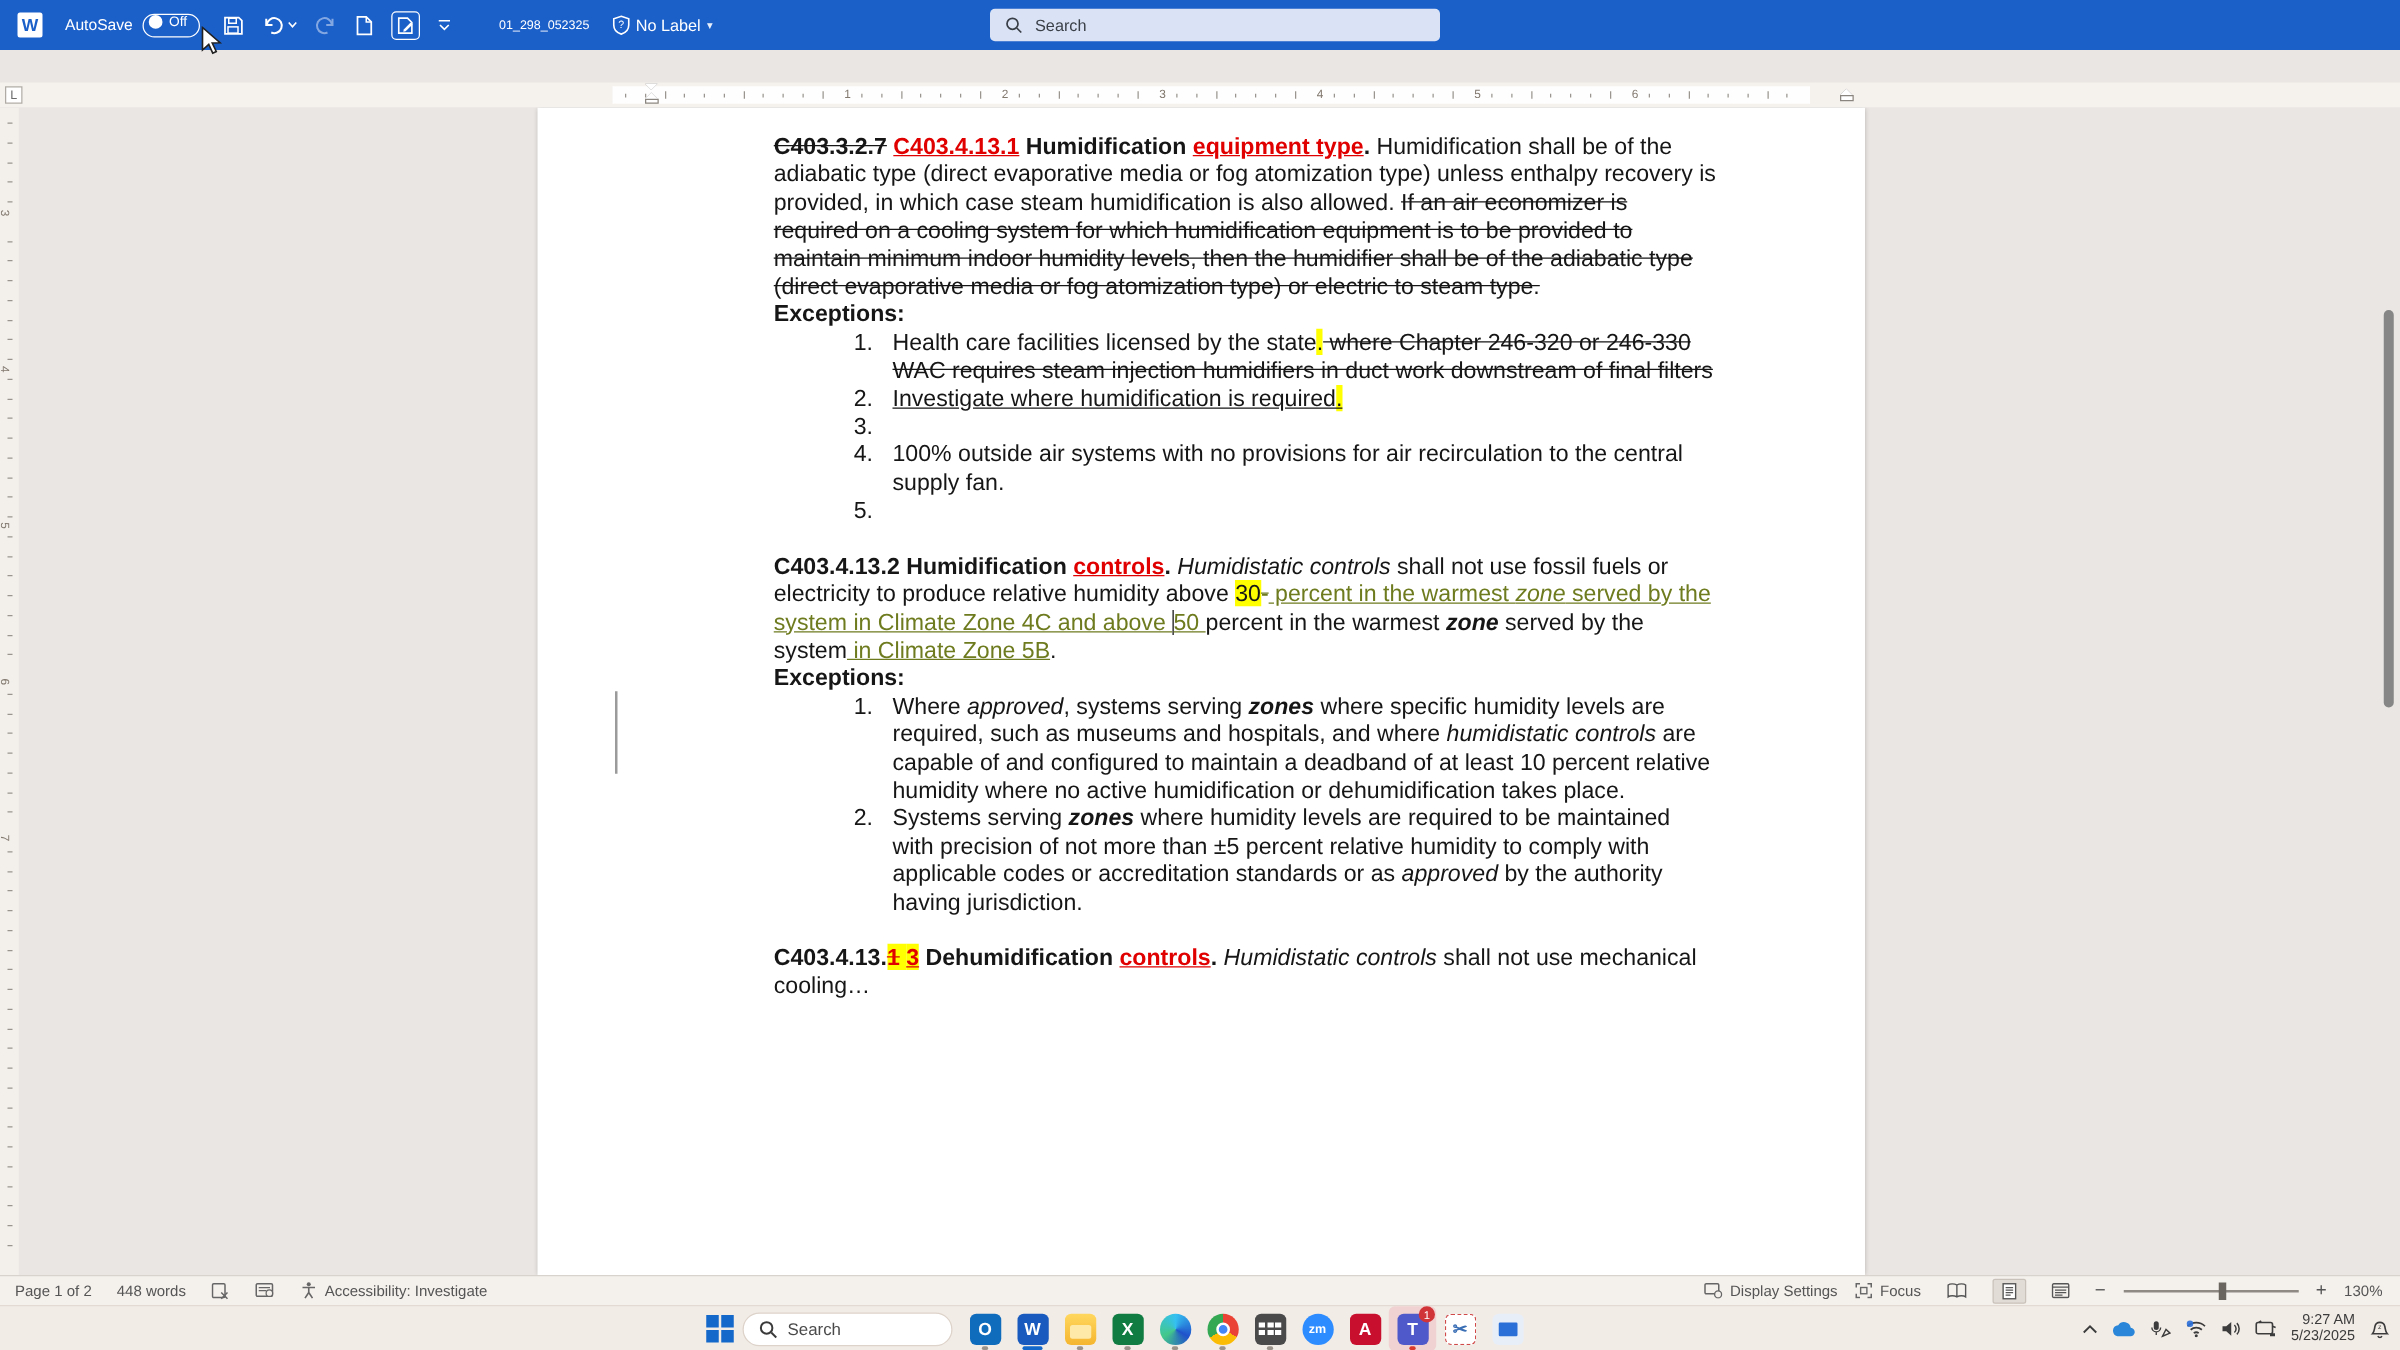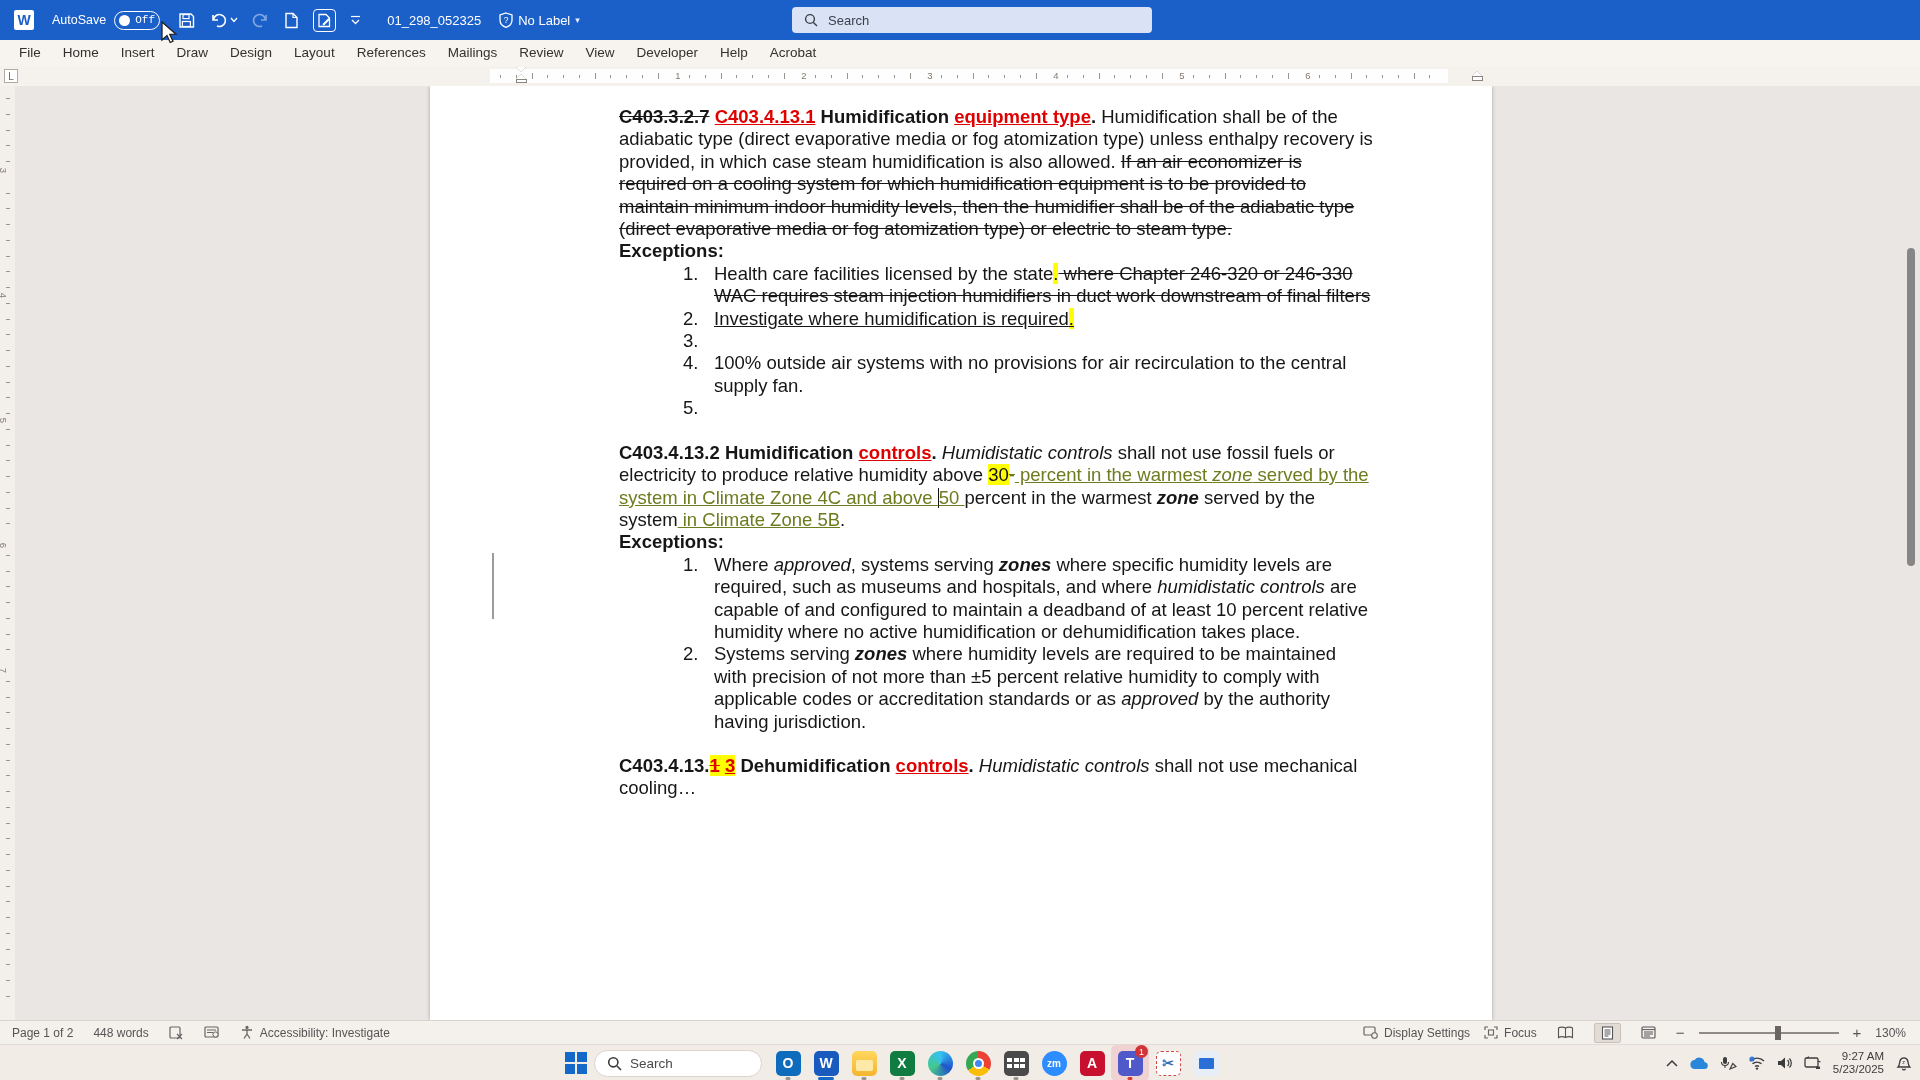--- a/index.html
+++ b/index.html
@@ -6,28 +6,28 @@
   *{box-sizing:border-box;}
   .screen{position:relative;width:1920px;height:1080px;overflow:hidden;
     font-family:"Liberation Sans",sans-serif;background:#e9e6e3;}
 
   
   .titlebar{position:absolute;left:0;top:0;width:1920px;height:40px;background:#1b5fc9;
     display:flex;align-items:center;color:#fff;}
   .word-tile{width:20px;height:20px;margin-left:14px;background:#fff;border-radius:2px;
     color:#1b5fc9;font-weight:bold;font-size:14px;display:flex;align-items:center;justify-content:center;}
   .autosave{display:flex;align-items:center;gap:8px;margin-left:18px;font-size:12.5px;}
-  .toggle{width:46px;height:19px;border:1.6px solid #fff;border-radius:10px;display:flex;align-items:center;padding:0 4px;gap:5px;font-family:Liberation Mono, monospace;}
+  .toggle{width:46px;height:19px;border:1.6px solid #fff;border-radius:10px;display:flex;align-items:flex-start;padding:0 4px;gap:5px;}
   .knob{width:11px;height:11px;border-radius:50%;background:#fff;}
   .toggle span{font-size:11px;}
   .qat{display:flex;align-items:center;gap:14px;margin-left:18px;}
   .qat svg{display:block;}
   .dim{opacity:.45;}
   .editbox{border:1.4px solid #fff;border-radius:4px;padding:3px;display:flex;}
-  .doc-title{margin-left:26px;font-size:13px;}
+  .doc-title{margin-left:38px;font-size:10px;}
   .sens{display:flex;align-items:center;gap:5px;margin-left:18px;font-size:13px;}
   .chev{font-size:9px;opacity:.9;}
   .tb-search{position:absolute;left:792px;top:7px;width:360px;height:26px;border-radius:4px;
     background:#d9e3f5;display:flex;align-items:center;gap:8px;padding-left:36px;color:#3a3f47;font-size:13px;}
   .tb-search svg{position:absolute;left:12px;top:6px;}
 
   
   .menubar{position:absolute;left:0;top:40px;width:1920px;height:26px;background:#f7f3ef;
     display:flex;align-items:center;padding-left:8px;}
   .menu-item{padding:0 11px;font-size:13.5px;color:#323130;line-height:26px;}
@@ -193,35 +193,20 @@
     </div>
     <div class="tb-search">
       <svg class="icon-svg" width="14" height="14" viewBox="0 0 14 14">
           <circle cx="6" cy="6" r="4.4" fill="none" stroke="#3a3f47" stroke-width="1.4"></circle>
           <path d="M9.4 9.4 L13 13" stroke="#3a3f47" stroke-width="1.4"></path>
         </svg>
       <span>Search</span>
     </div>
   </div>
 
-  <div class="menubar" id="menubar">
-      <div class="menu-item">File</div>
-      <div class="menu-item">Home</div>
-      <div class="menu-item">Insert</div>
-      <div class="menu-item">Draw</div>
-      <div class="menu-item">Design</div>
-      <div class="menu-item">Layout</div>
-      <div class="menu-item">References</div>
-      <div class="menu-item">Mailings</div>
-      <div class="menu-item">Review</div>
-      <div class="menu-item">View</div>
-      <div class="menu-item">Developer</div>
-      <div class="menu-item">Help</div>
-      <div class="menu-item">Acrobat</div>
-    </div>
 
   <div class="rulerbar">
     <div class="tabsel">L</div>
     <div class="ruler-band"></div>
     <div id="hticks">
         <div class="tick" style="left: 500px; top: 8.5px; height: 3px;"></div>
         <div class="tick" style="left: 515.75px; top: 8.5px; height: 3px;"></div>
         <div class="tick" style="left: 531.5px; top: 7px; height: 6px;"></div>
         <div class="tick" style="left: 547.25px; top: 8.5px; height: 3px;"></div>
         <div class="tick" style="left: 563px; top: 8.5px; height: 3px;"></div>

